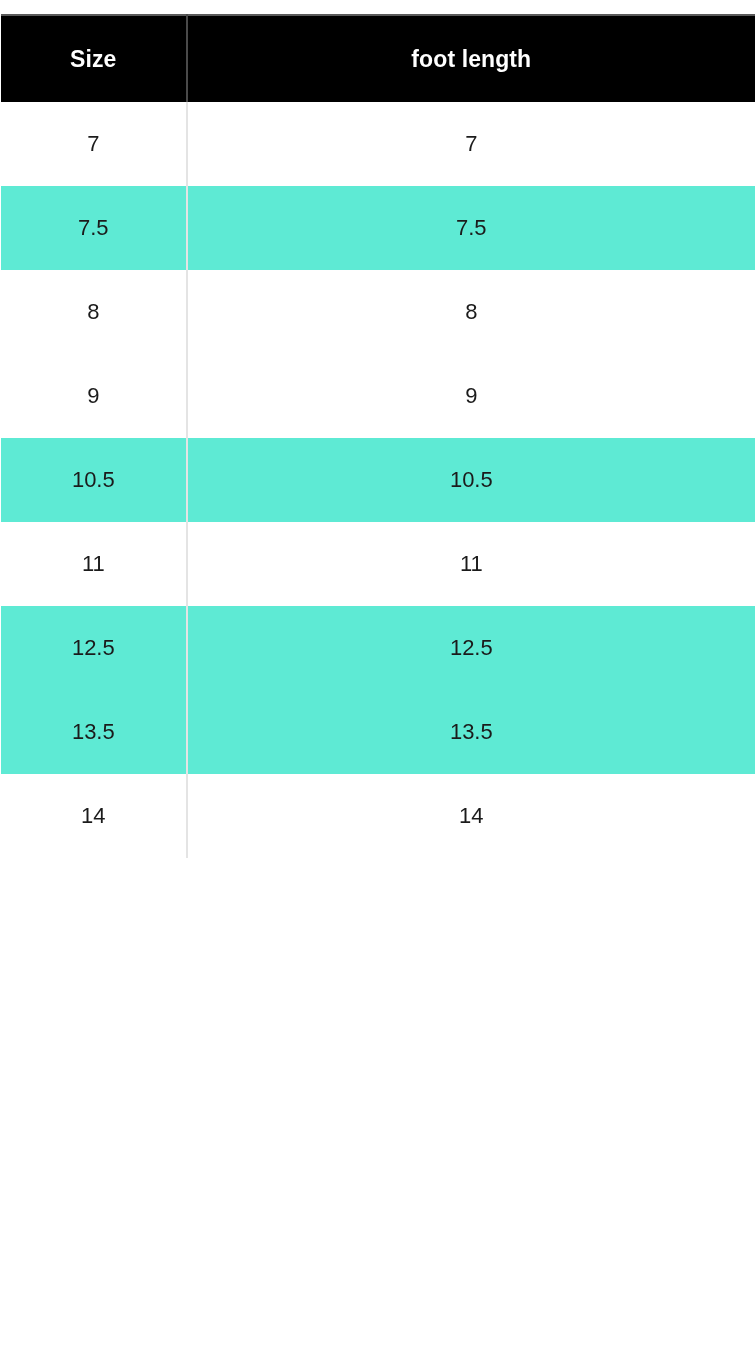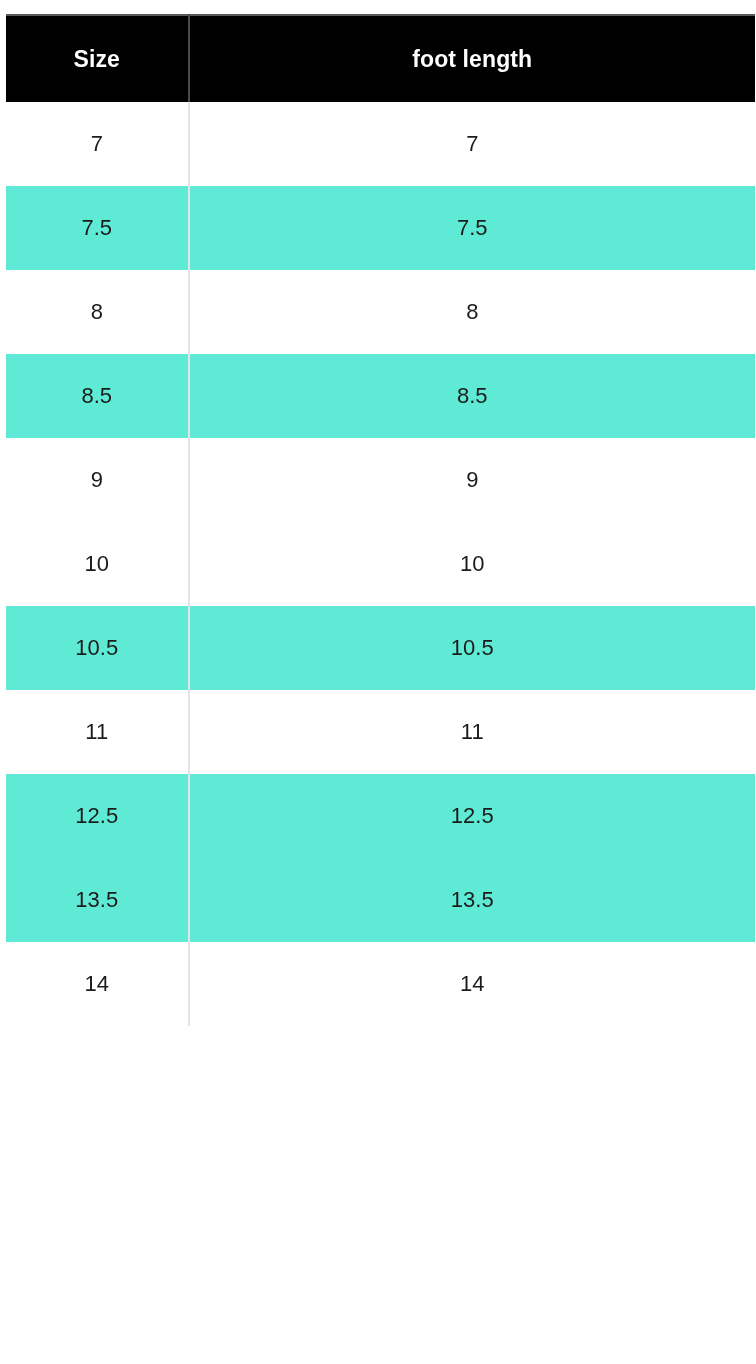--- a/index.html
+++ b/index.html
@@ -24,21 +24,21 @@
     background: #ffffff;
   }
 
   table.size-table {
     width: 756px;
     border-collapse: collapse;
     table-layout: fixed;
     border-radius: 0 0 12px 12px;
     overflow: hidden;
     background: #ffffff;
-    border-left: 6px solid #0c4a6e;
+    border-left: 1px solid #0c4a6e;
     border-right: 1px solid #e6e6e6;
     border-bottom: 1px solid #e6e6e6;
   }
 
   table.size-table thead tr {
     background: #000000;
   }
 
   table.size-table thead th {
     background: #000000;
@@ -109,31 +109,23 @@
           <td class="col-foot">7</td>
         </tr>
         <tr class="row-even">
           <td class="col-size">7.5</td>
           <td class="col-foot">7.5</td>
         </tr>
         <tr class="row-odd">
           <td class="col-size">8</td>
           <td class="col-foot">8</td>
         </tr>
-        <tr class="row-even">
-          <td class="col-size">8.5</td>
-          <td class="col-foot">8.5</td>
-        </tr>
         <tr class="row-odd">
           <td class="col-size">9</td>
           <td class="col-foot">9</td>
-        </tr>
-        <tr class="row-odd">
-          <td class="col-size">10</td>
-          <td class="col-foot">10</td>
         </tr>
         <tr class="row-even">
           <td class="col-size">10.5</td>
           <td class="col-foot">10.5</td>
         </tr>
         <tr class="row-odd">
           <td class="col-size">11</td>
           <td class="col-foot">11</td>
         </tr>
         <tr class="row-even">

